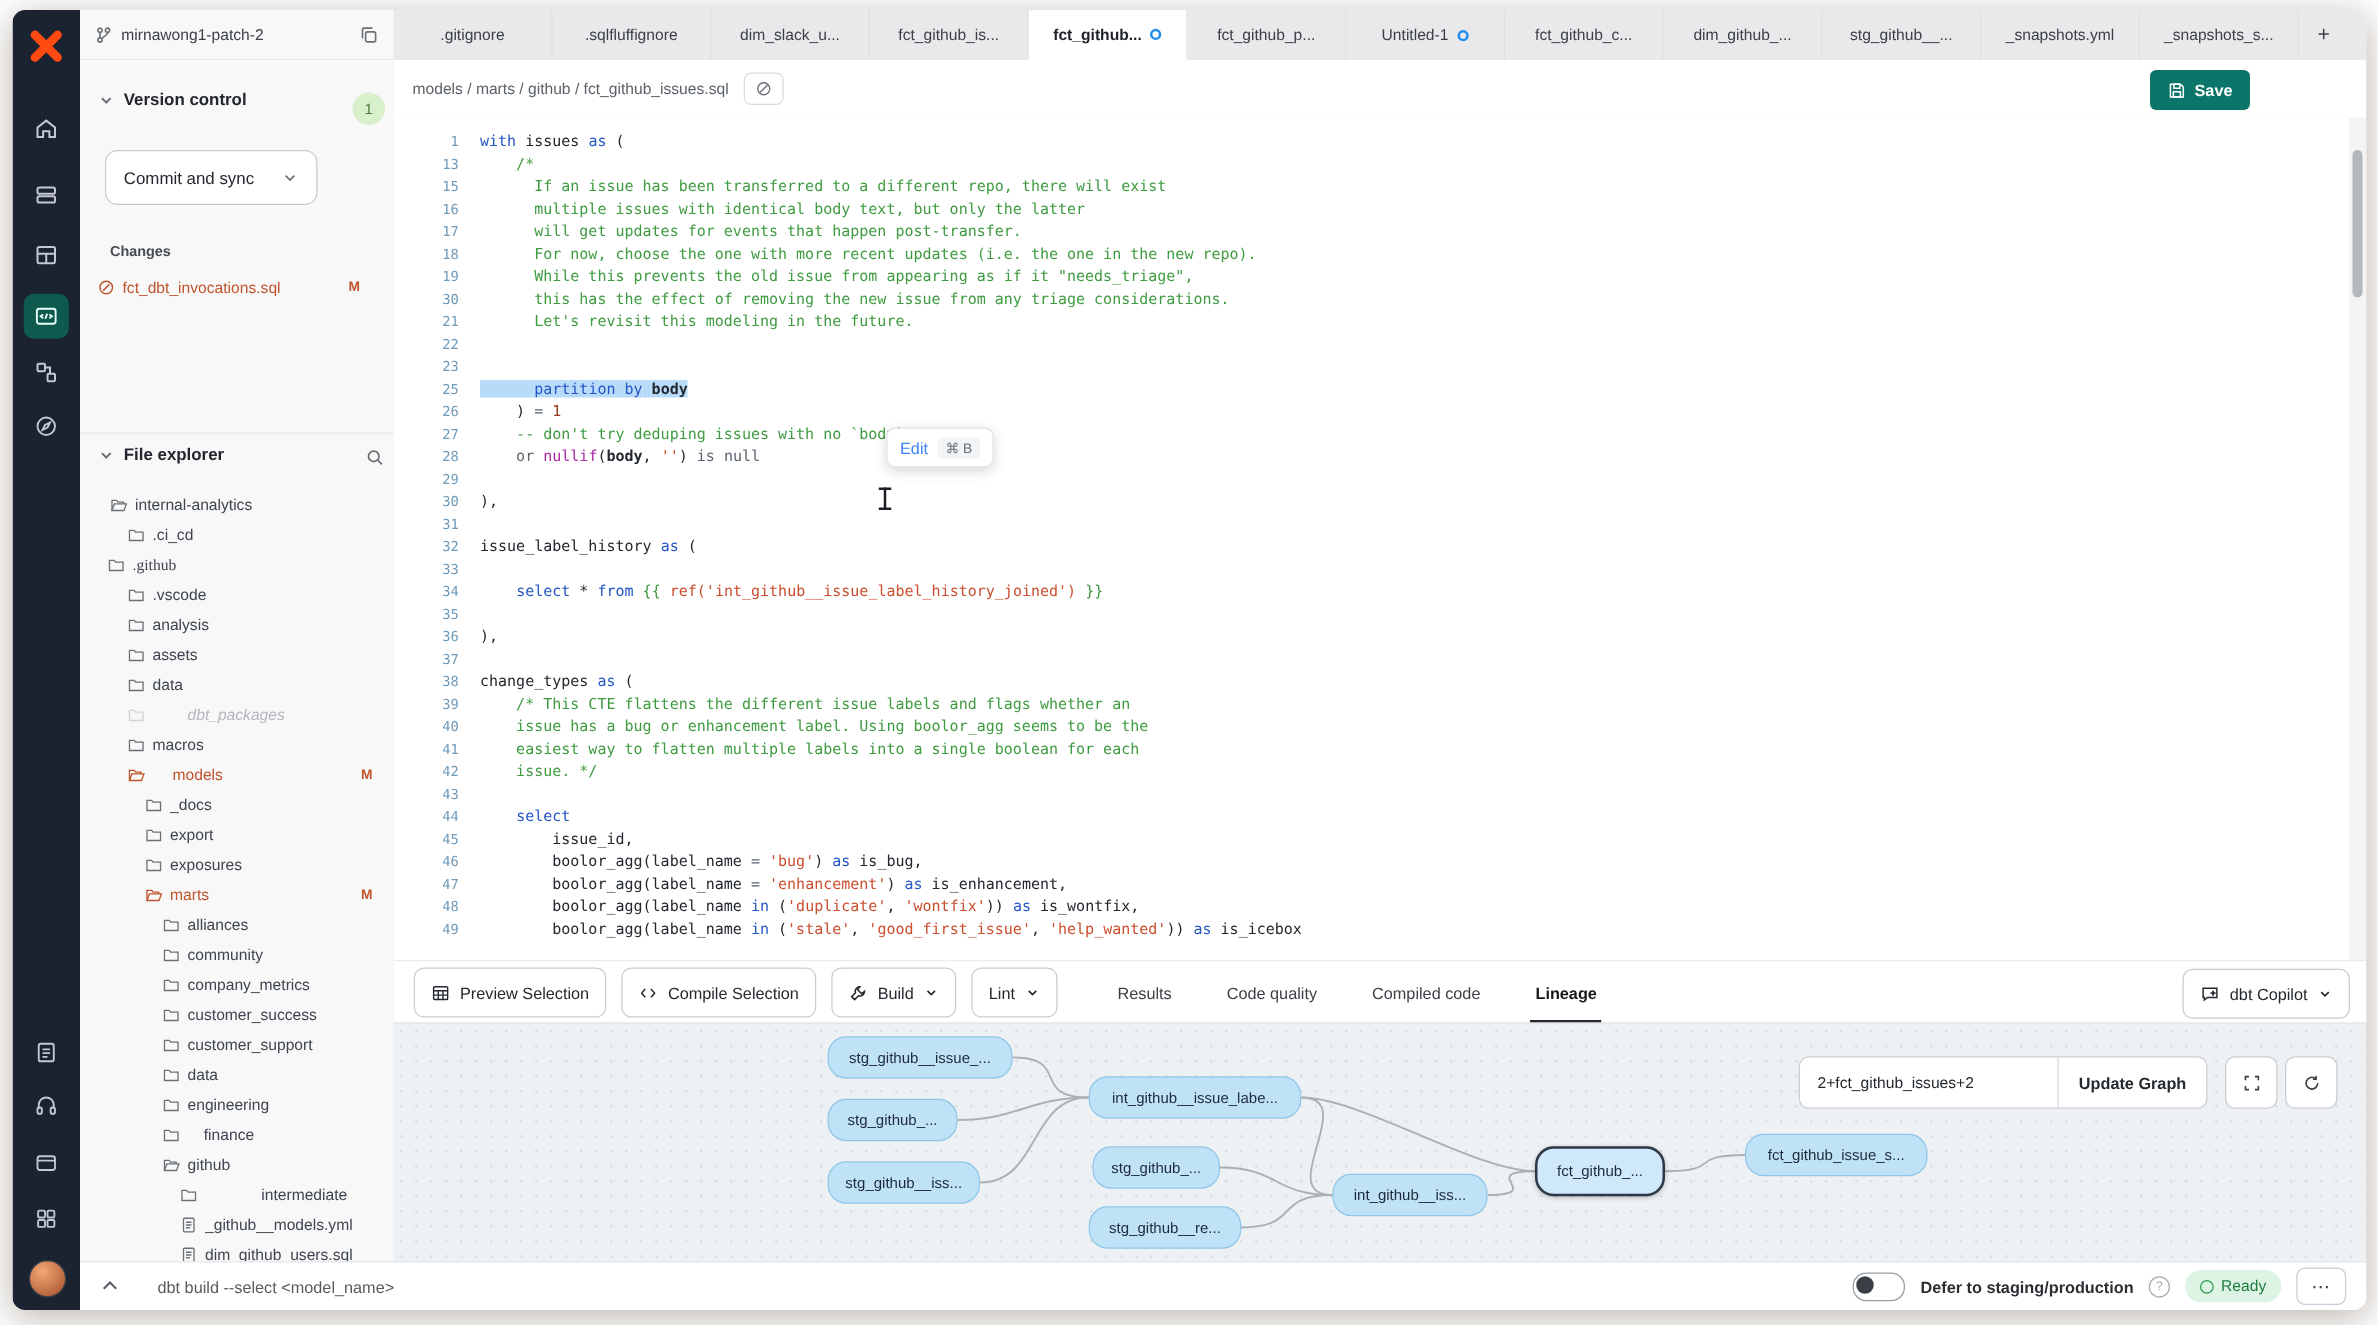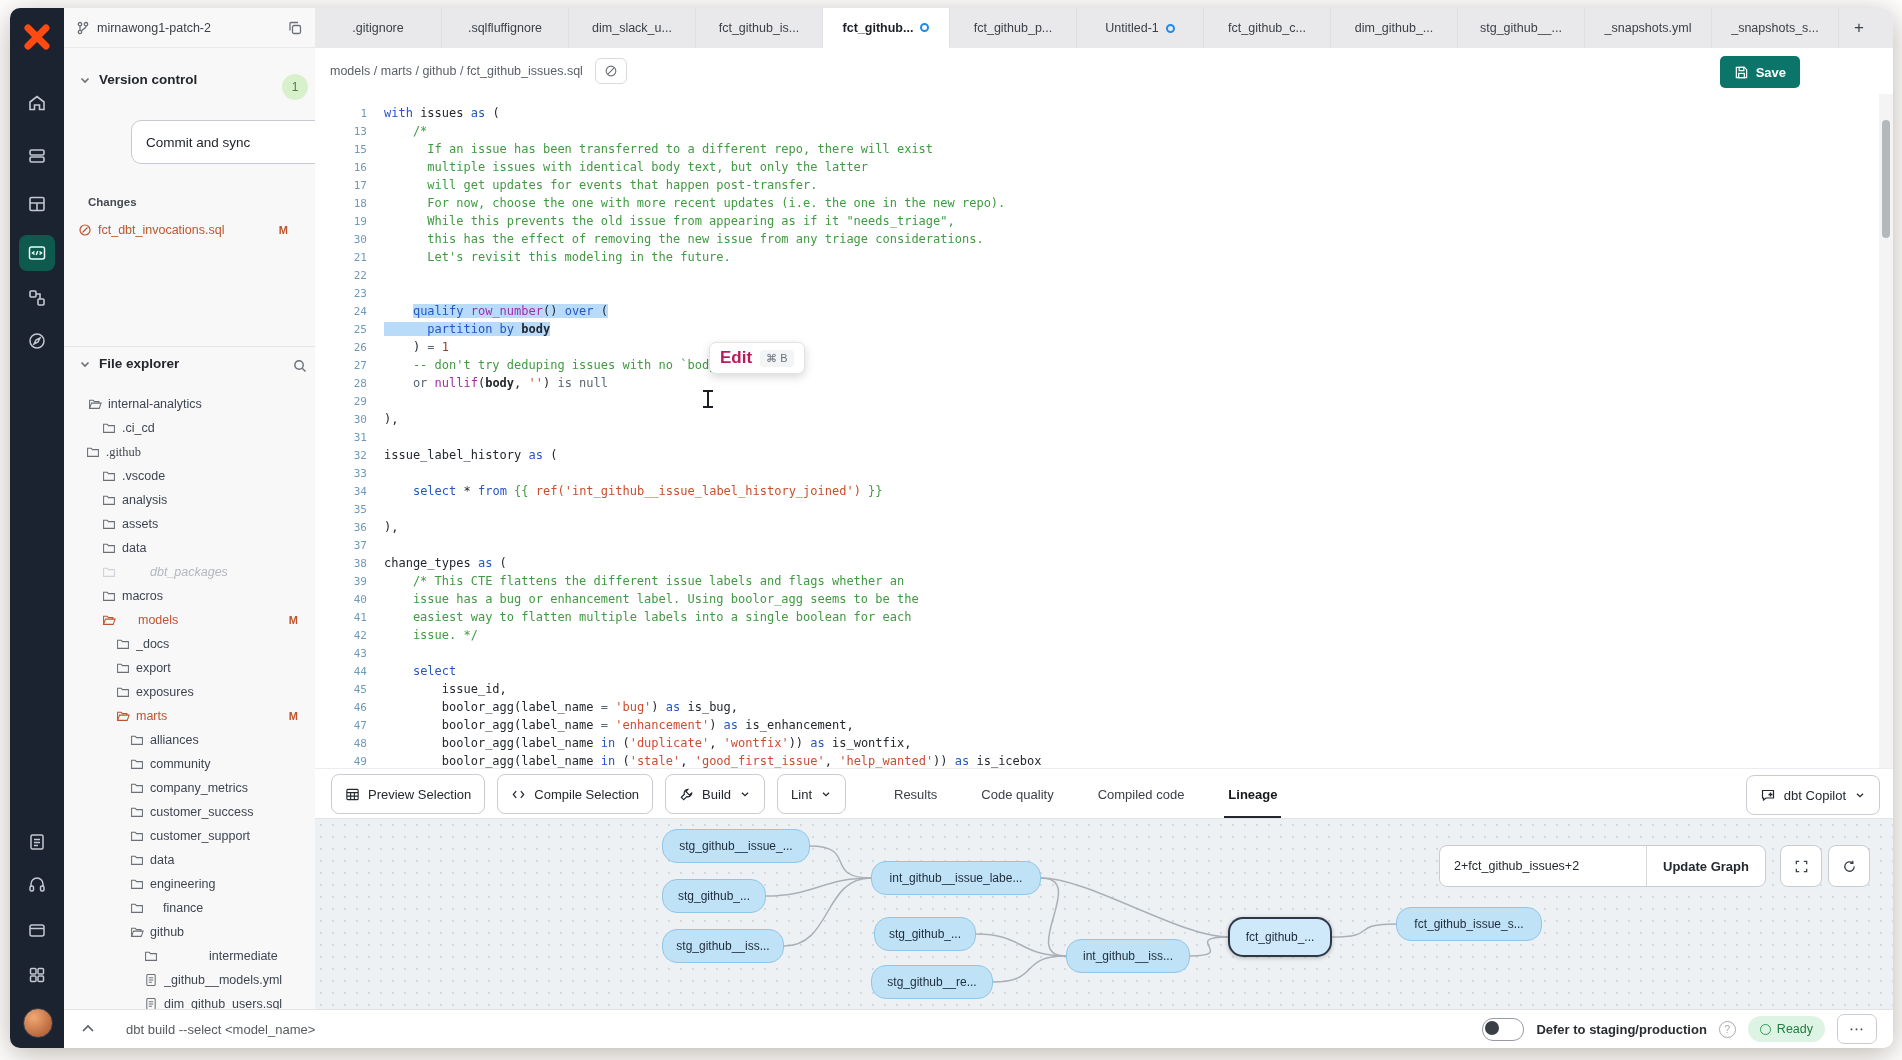--- a/index.html
+++ b/index.html
@@ -22,23 +22,23 @@
   .branch-row{position:absolute;left:0;top:0;width:100%;height:40px;border-bottom:1px solid #e8e8ea;
         display:flex;align-items:center;padding:0 12px;box-sizing:border-box;color:#3c4147;}
   .branch-row .bname{font-size:12.5px;margin-left:7px;flex:1;white-space:nowrap;overflow:hidden;}
   .icon14{width:14px;height:14px;color:#6a7076;flex:none;}
   .icon14 svg,.icon16 svg{width:100%;height:100%;display:block;}
   .icon16{width:16px;height:16px;color:#6a7076;flex:none;}
   .sec-head{position:absolute;display:flex;align-items:center;color:#23272d;}
   .sec-head .t{font-size:13.5px;font-weight:700;margin-left:7px;}
   .badge-green{position:absolute;width:26px;height:26px;border-radius:50%;background:#d9f0cd;color:#4c7e3a;
         font-size:12px;display:flex;align-items:center;justify-content:center;}
-  .commit-btn{position:absolute;left:20px;top:112px;width:214px;height:44px;background:#fff;border:1px solid #c7cad0;
+  .commit-btn{position:absolute;left:20px;top:112px;width:170px;height:44px;background:#fff;border:1px solid #c7cad0;
         border-radius:10px;display:flex;align-items:center;padding:0 14px;box-sizing:border-box;
-        font-size:13.5px;color:#23272d;margin-left:47px;}
+        font-size:13.5px;color:#23272d;}
   .commit-btn .sp{flex:1;}
   .mini-label{position:absolute;left:24px;top:188px;font-size:11.5px;font-weight:700;color:#454a51;}
   .chg-row{position:absolute;left:14px;top:210px;width:226px;height:24px;display:flex;align-items:center;}
   .chg-row .nm{font-size:12.5px;color:#c0542c;margin-left:6px;flex:1;white-space:nowrap;overflow:hidden;}
   .m-badge{font-size:11px;font-weight:700;color:#c0542c;}
   .side-div{position:absolute;left:0;top:338px;width:100%;height:1px;background:#e4e5e7;}
   .tree{position:absolute;left:0;top:384px;width:100%;height:618px;overflow:hidden;}
   .trow{height:24px;display:flex;align-items:center;}
   .trow .lbl{font-size:12.5px;color:#3f4550;margin-left:6px;white-space:nowrap;flex:1;overflow:hidden;}
   .trow.accent .lbl,.trow.accent .ticon{color:#c0542c;}
@@ -70,21 +70,21 @@
   .num{width:52px;padding-right:12px;box-sizing:content-box;text-align:right;flex:none;
        font-family:"DejaVu Sans Mono",monospace;font-size:11px;color:#6f9ab9;}
   .codeline{font-family:"DejaVu Sans Mono",monospace;font-size:12px;white-space:pre;padding-left:5px;}
   .tok-kw{color:#2456c4}.tok-fn{color:#a62ca6}.tok-str{color:#cb4e2e}.tok-com{color:#3f9b41}
   .tok-op{color:#5a6570}.tok-num{color:#9a3b1f}.tok-def{color:#23282e}
   .tok-bold{color:#23282e;font-weight:700}.tok-jin{color:#3f9b41}
   .selx{background:#b8dbfa;}
   .edit-tip{position:absolute;left:394px;top:248px;height:30px;background:#fff;border:1px solid #e2e3e6;
         border-radius:7px;box-shadow:0 3px 10px rgba(0,0,0,.16);display:flex;align-items:center;
         padding:0 10px;gap:8px;z-index:5;}
-  .edit-tip .e{font-size:17px;font-weight:700;color:#be185d;}
+  .edit-tip .e{font-size:13px;font-weight:400;color:#3b82f6;}
   .edit-tip .k{font-size:11px;color:#6a7078;background:#f3f4f6;border-radius:4px;padding:2px 6px;}
   .ibeam{position:absolute;left:388px;top:296px;width:10px;height:18px;z-index:6;}
   .ibeam:before{content:"";position:absolute;left:4px;top:0;width:2px;height:18px;background:#1c1f24;}
   .ibeam:after{content:"";position:absolute;left:0;top:0;width:10px;height:2px;background:#1c1f24;
         box-shadow:0 16px 0 #1c1f24;}
   .vscroll{position:absolute;left:1564px;top:0;width:14px;height:674px;background:#f4f4f5;}
   .vthumb{position:absolute;left:3px;top:26px;width:8px;height:118px;border-radius:4px;background:#b4b7bb;}
   
   .toolbar{position:absolute;left:305px;top:760px;width:1578px;height:50px;background:#fff;
         border-top:1px solid #ececee;display:flex;align-items:center;}
@@ -595,24 +595,20 @@
         </div>
         <div class="code-row">
           <span class="num">22</span>
           <span class="codeline"></span>
         </div>
         <div class="code-row">
           <span class="num">23</span>
           <span class="codeline"></span>
         </div>
         <div class="code-row">
-          <span class="num">24</span>
-          <span class="codeline"><span class="tok-def">    </span><span class="tok-kw selx">qualify</span><span class="tok-def selx"> </span><span class="tok-fn selx">row_number</span><span class="tok-def selx">() </span><span class="tok-kw selx">over</span><span class="tok-def selx"> (</span></span>
-        </div>
-        <div class="code-row">
           <span class="num">25</span>
           <span class="codeline"><span class="tok-def selx">      </span><span class="tok-kw selx">partition by</span><span class="tok-def selx"> </span><span class="tok-bold selx">body</span></span>
         </div>
         <div class="code-row">
           <span class="num">26</span>
           <span class="codeline"><span class="tok-def">    ) </span><span class="tok-op">=</span><span class="tok-def"> </span><span class="tok-num">1</span></span>
         </div>
         <div class="code-row">
           <span class="num">27</span>
           <span class="codeline"><span class="tok-com">    -- don't try deduping issues with no `body` text</span></span>

